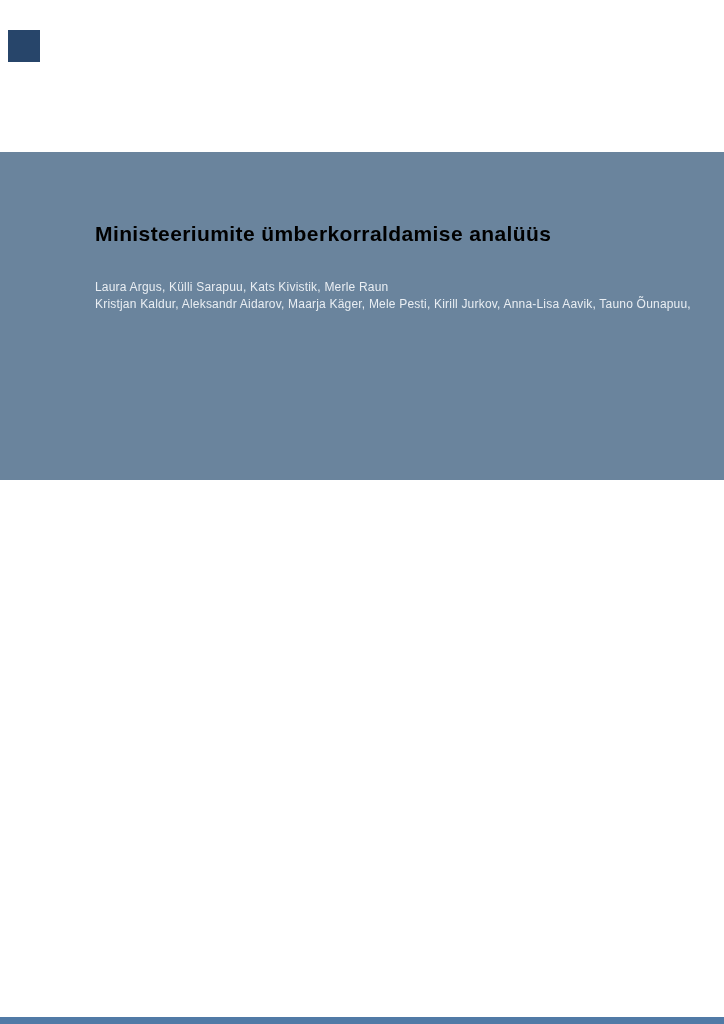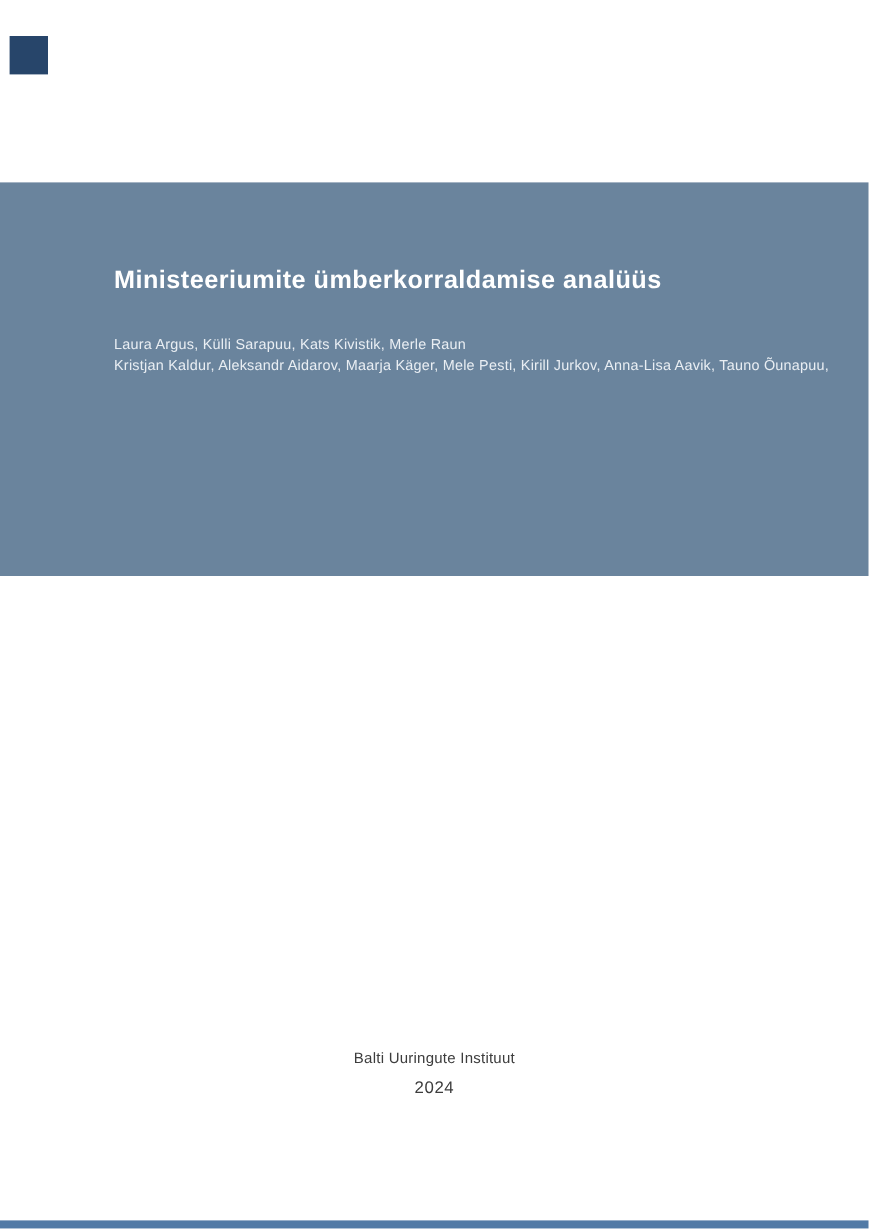--- a/index.html
+++ b/index.html
@@ -79,27 +79,23 @@
   }
 </style>
 </head>
 <body>
 
 <div class="page" style="background-color: rgb(255, 255, 255);">
 
   <div class="corner-square" style="background-color: rgb(39, 69, 106);"></div>
 
   <section class="banner" style="background-color: rgb(106, 132, 157);">
-    <h1 class="title" style="color: #ffffff;">Ministeeriumite ümberkorraldamise analüüs</h1>
+    <h1 class="title" style="color: #000000;">Ministeeriumite ümberkorraldamise analüüs</h1>
     <p class="authors" style="color: rgb(233, 238, 243);">
       <span class="author-line">Laura Argus, Külli Sarapuu, Kats Kivistik, Merle Raun</span>
       <span class="author-line">Kristjan Kaldur, Aleksandr Aidarov, Maarja Käger, Mele Pesti, Kirill Jurkov, Anna-Lisa Aavik, Tauno Õunapuu,</span>
     </p>
   </section>
 
-  <footer class="footer" style="color: rgb(61, 61, 61);">
-    <div class="publisher">Balti Uuringute Instituut</div>
-    <div class="year">2024</div>
-  </footer>
 
   <div class="bottom-strip" style="background-color: rgb(81, 122, 166);"></div>
 
 </div>
 
 </body></html>

